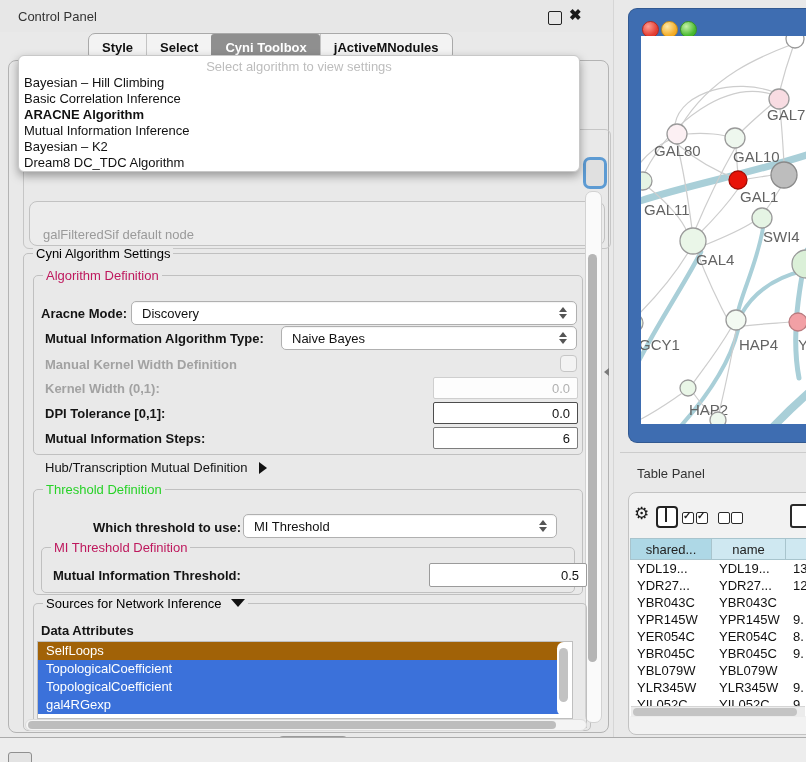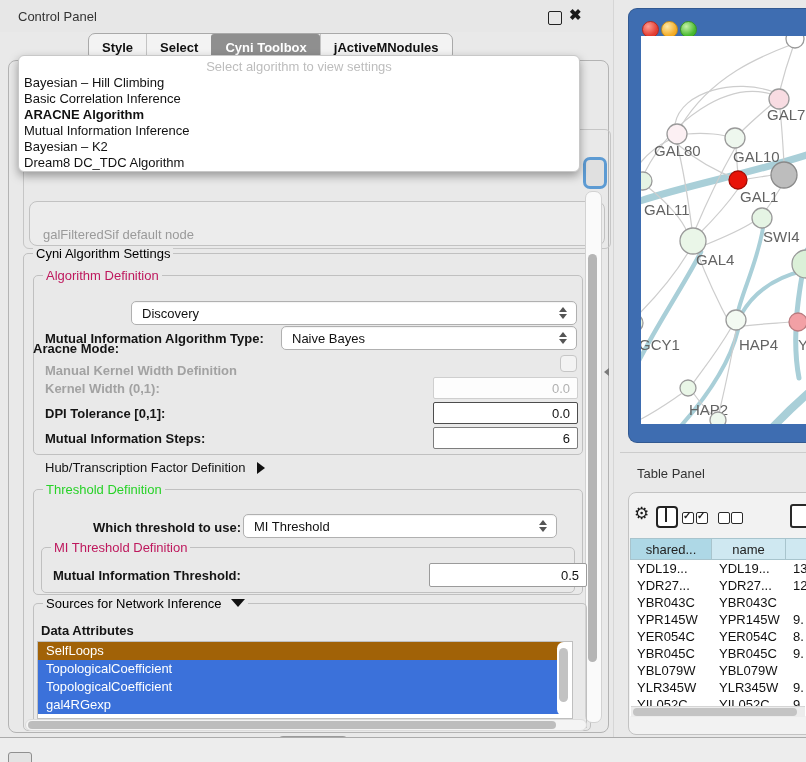--- a/index.html
+++ b/index.html
@@ -119,47 +119,47 @@
       <div class="legend" style="left:9px;">Cyni Algorithm Settings</div>
     </div>
 
     <div class="abs vscroll" style="left:576px;top:130px;width:15px;height:530px;">
       <div class="vthumb" style="top:62px;height:408px;"></div>
     </div>
 
     <div class="abs groupbox" style="left:24px;top:214px;width:548px;height:178px;">
       <div class="legend blue" style="left:9px;">Algorithm Definition</div>
     </div>
-    <div class="abs lbl" style="left:24px;top:245px;margin-top:35px;">Aracne Mode:</div>
+    <div class="abs lbl" style="left:32px;top:245px;">Aracne Mode:</div>
     <div class="abs combo" style="left:122px;top:240px;width:424px;height:22px;">
       <span>Discovery</span>
       <span class="arrows">
           <span class="tri-up"></span>
           <span class="tri-down"></span>
         </span>
     </div>
     <div class="abs lbl" style="left:36px;top:270px;">Mutual Information Algorithm Type:</div>
     <div class="abs combo" style="left:272px;top:265px;width:274px;height:22px;">
       <span>Naive Bayes</span>
       <span class="arrows">
           <span class="tri-up"></span>
           <span class="tri-down"></span>
         </span>
     </div>
-    <div class="abs lbl dis" style="left:36px;top:296px;margin-top:6px;">Manual Kernel Width Definition</div>
+    <div class="abs lbl dis" style="left:36px;top:296px;">Manual Kernel Width Definition</div>
     <div class="abs" style="left:551px;top:294px;width:15px;height:15px;border:1px solid #c6c6c6;border-radius:4px;background:#f3f3f3;"></div>
     <div class="abs lbl dis" style="left:36px;top:320px;">Kernel Width (0,1):</div>
     <div class="abs tinput dis" style="left:424px;top:316px;width:129px;height:20px;">0.0</div>
     <div class="abs lbl" style="left:36px;top:345px;">DPI Tolerance [0,1]:</div>
     <div class="abs tinput" style="left:424px;top:341px;width:129px;height:20px;border:1.5px solid #4d4d4d;">0.0</div>
     <div class="abs lbl" style="left:36px;top:370px;">Mutual Information Steps:</div>
     <div class="abs tinput" style="left:424px;top:366px;width:129px;height:20px;border:1px solid #7d7d7d;">6</div>
 
     <div class="abs" style="left:36px;top:399px;font-size:13px;color:#141414;white-space:nowrap;">
-      <span>Hub/Transcription Factor Definition</span>
+      <span>Hub/Transcription Mutual Definition</span>
       <span style="display:inline-block;margin-left:8px;width:0;height:0;border-top:6px solid transparent;border-bottom:6px solid transparent;border-left:8px solid #111;vertical-align:-2px;"></span>
     </div>
 
     <div class="abs groupbox" style="left:24px;top:428px;width:548px;height:104px;">
       <div class="legend green" style="left:9px;">Threshold Definition</div>
     </div>
     <div class="abs lbl" style="left:84px;top:459px;">Which threshold to use:</div>
     <div class="abs combo" style="left:234px;top:453px;width:292px;height:22px;">
       <span>MI Threshold</span>
       <span class="arrows">

